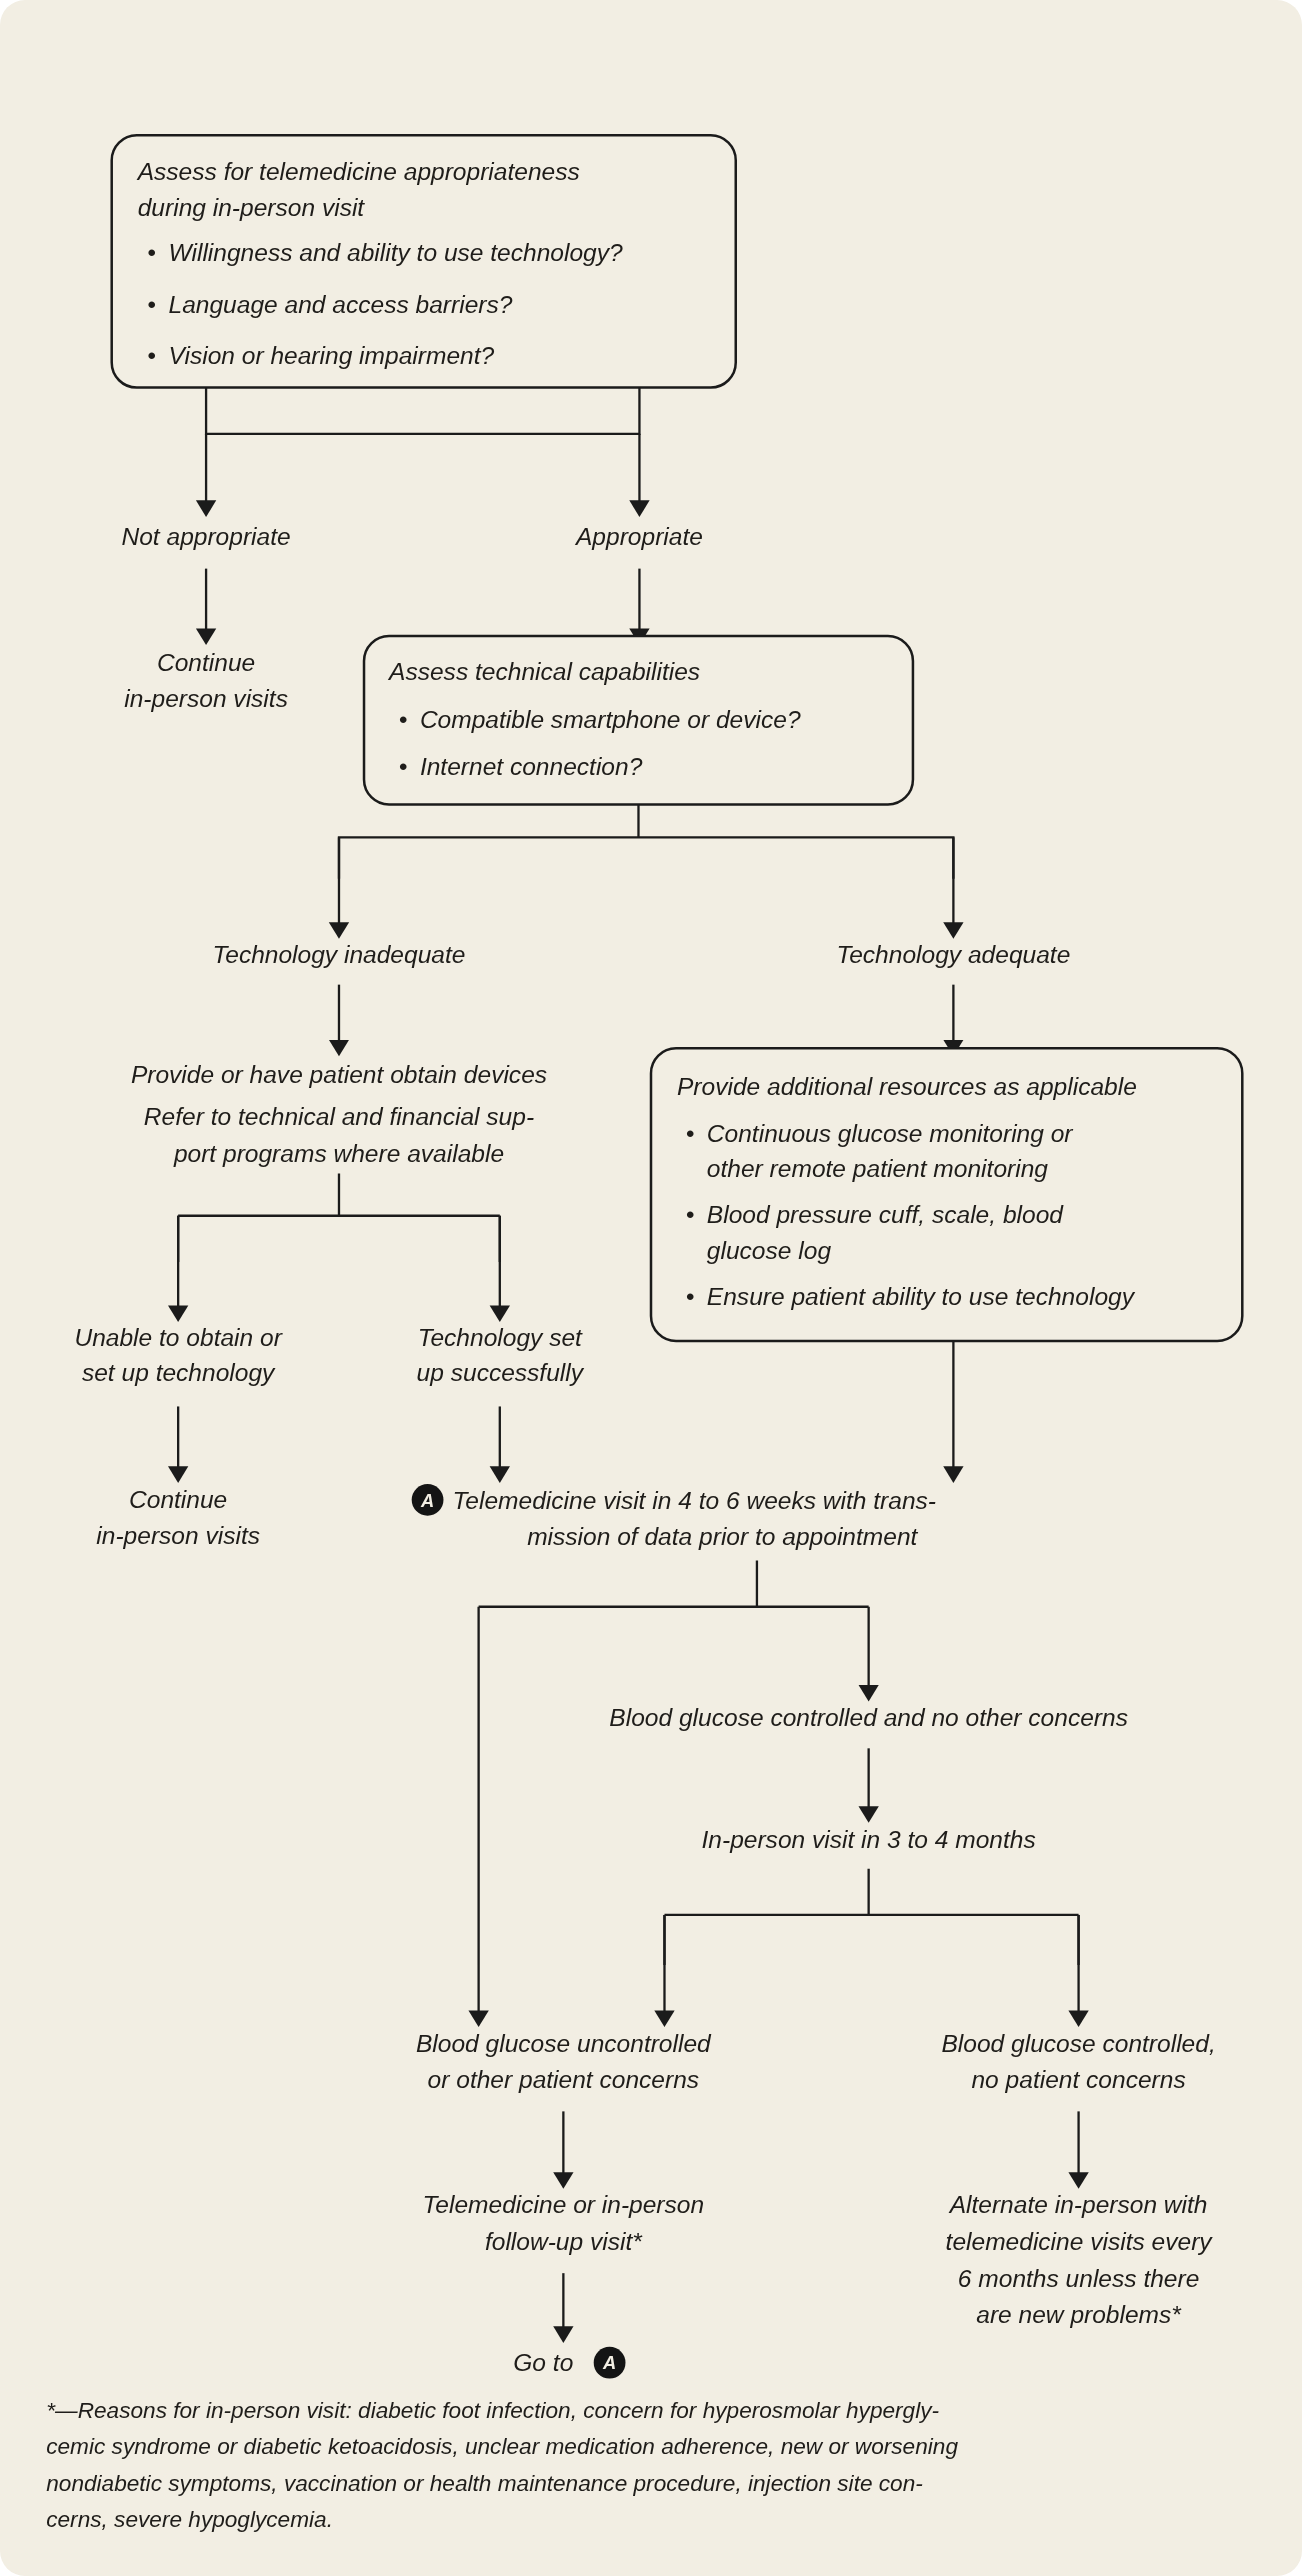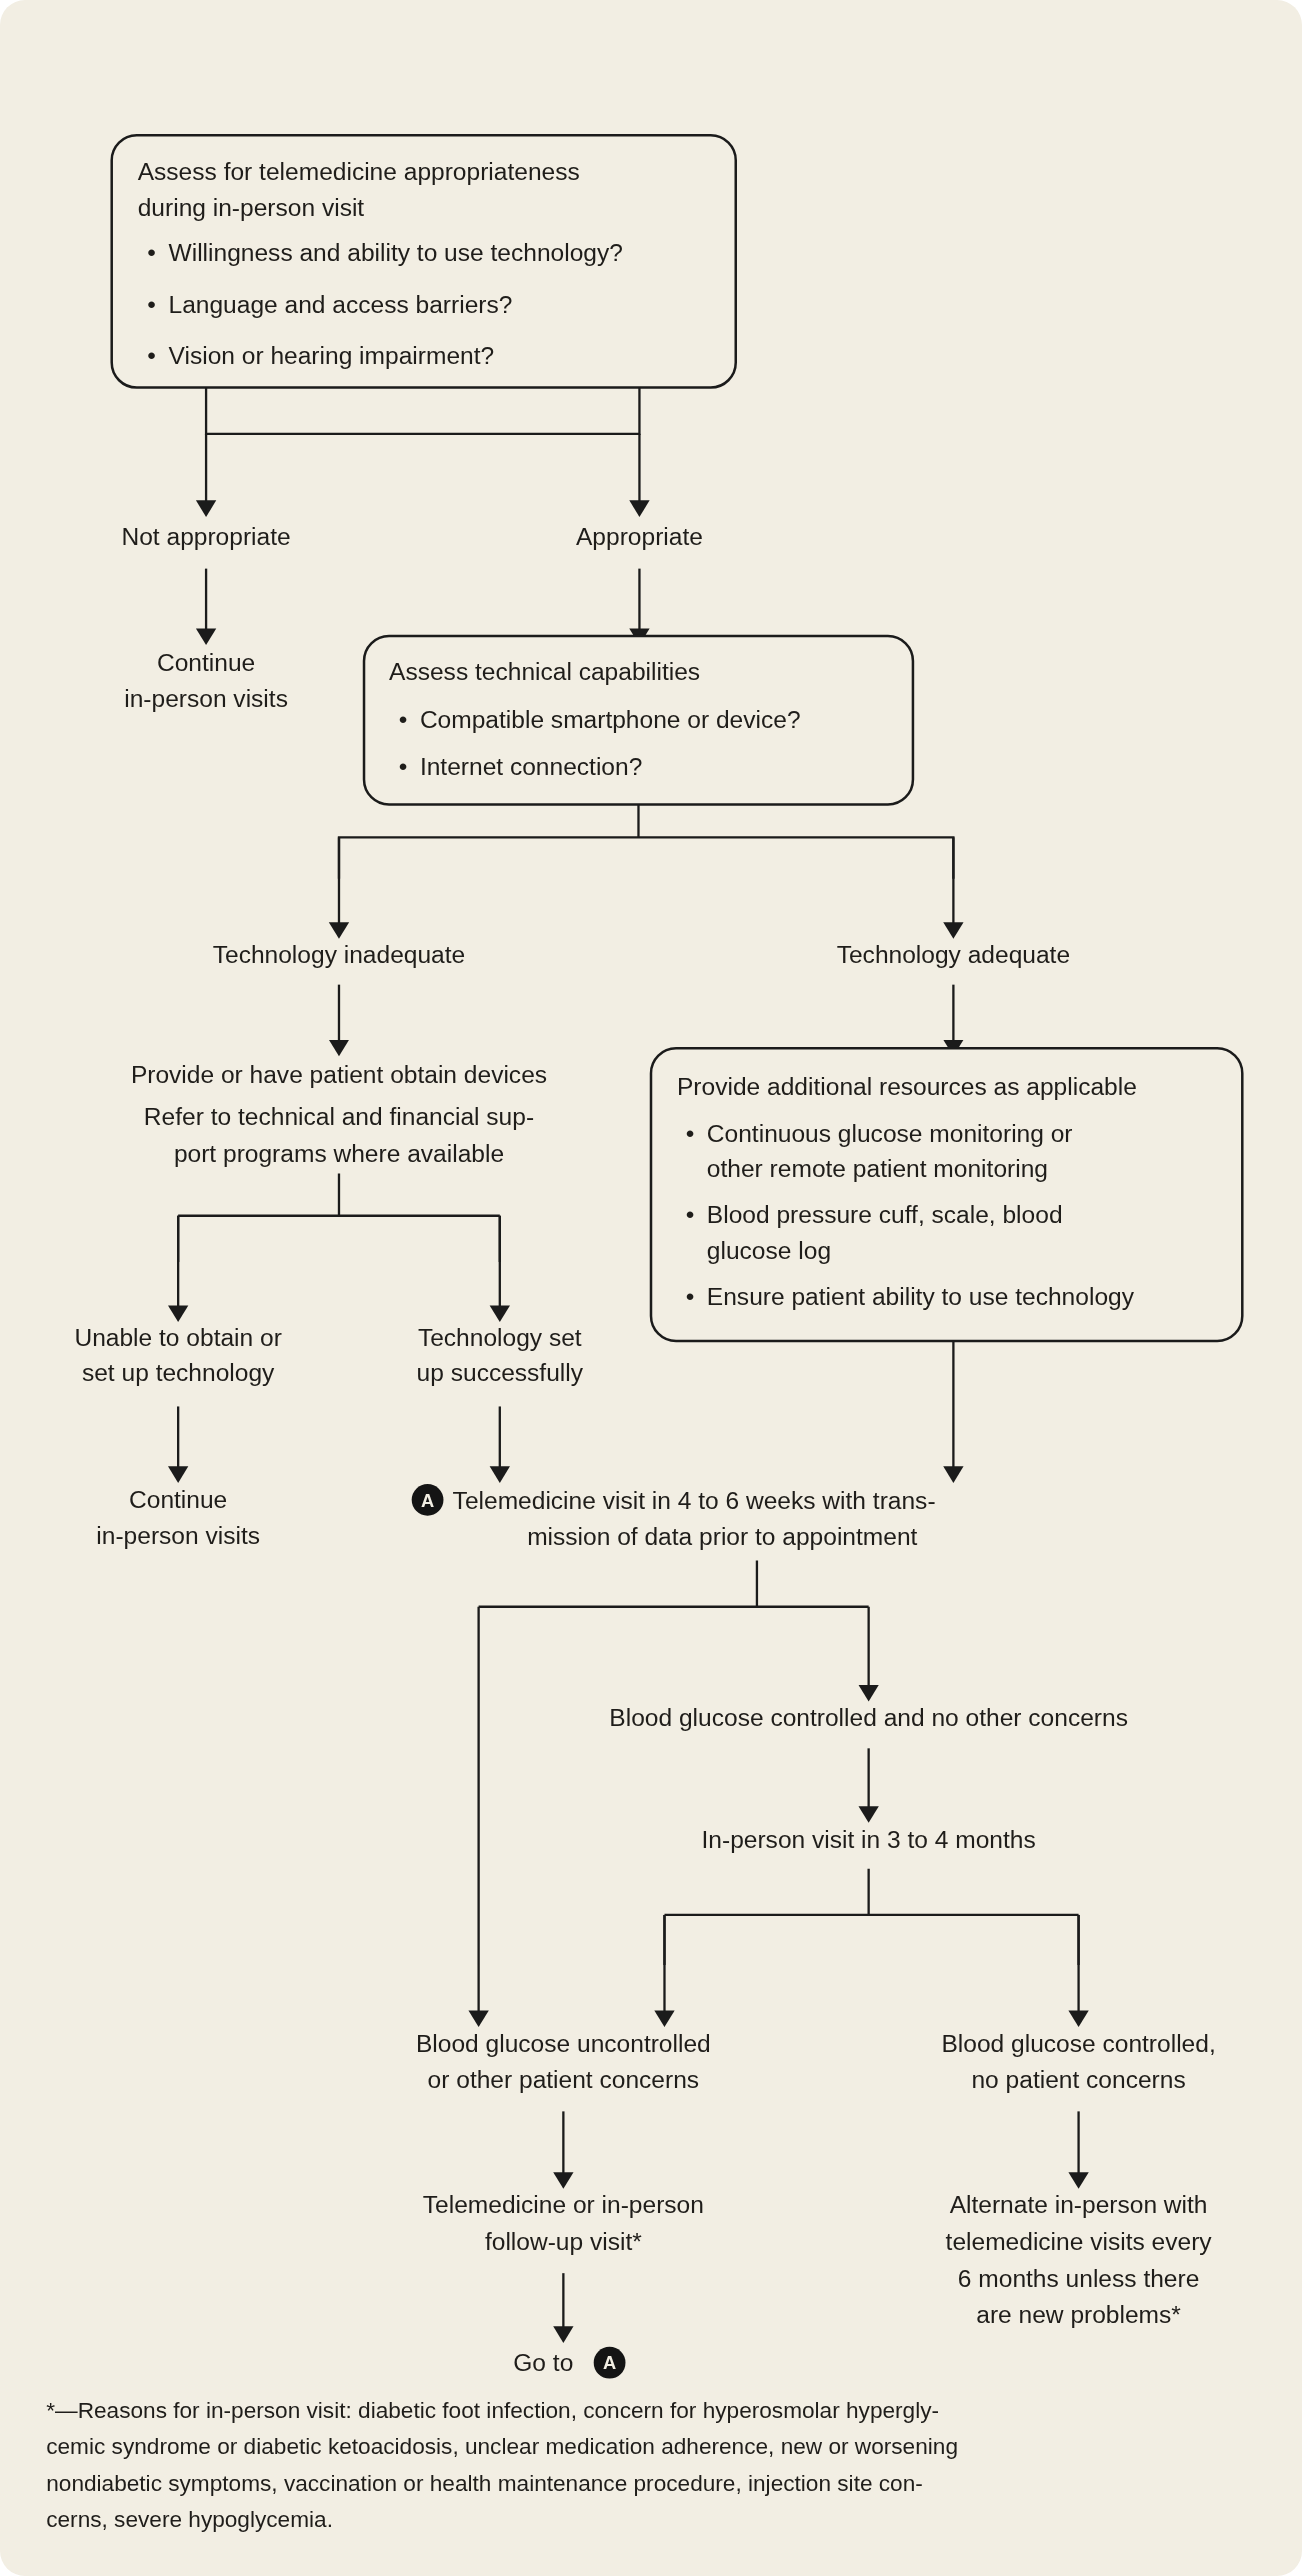--- a/index.html
+++ b/index.html
@@ -3,20 +3,21 @@
 <meta charset="utf-8">
 <style>
   html,body{margin:0;padding:0;background:#ffffff;}
   body{font-family:"Liberation Sans",sans-serif;}
   #page{
     position:relative;
     width:1302px;height:2576px;
     background:#f2eee3;
     border-radius:25px;
     overflow:hidden;
+    font-style:italic;
   }
   svg#flow{position:absolute;left:0;top:0;width:1302px;height:2576px;display:block;}
   .nodebox{fill:#f2eee3;stroke:#1b1b1b;stroke-width:2.6;}
   .conn{stroke:#1b1b1b;stroke-width:2.4;fill:none;}
   .arrowhead{fill:#1b1b1b;}
   text{fill:#1f1d1a;font-family:"Liberation Sans",sans-serif;}
   .t-body{font-size:25.5px;}
   .t-plain{font-size:25.5px;}
   .t-foot{font-size:23.5px;}
   .bullet{font-size:25.5px;}

